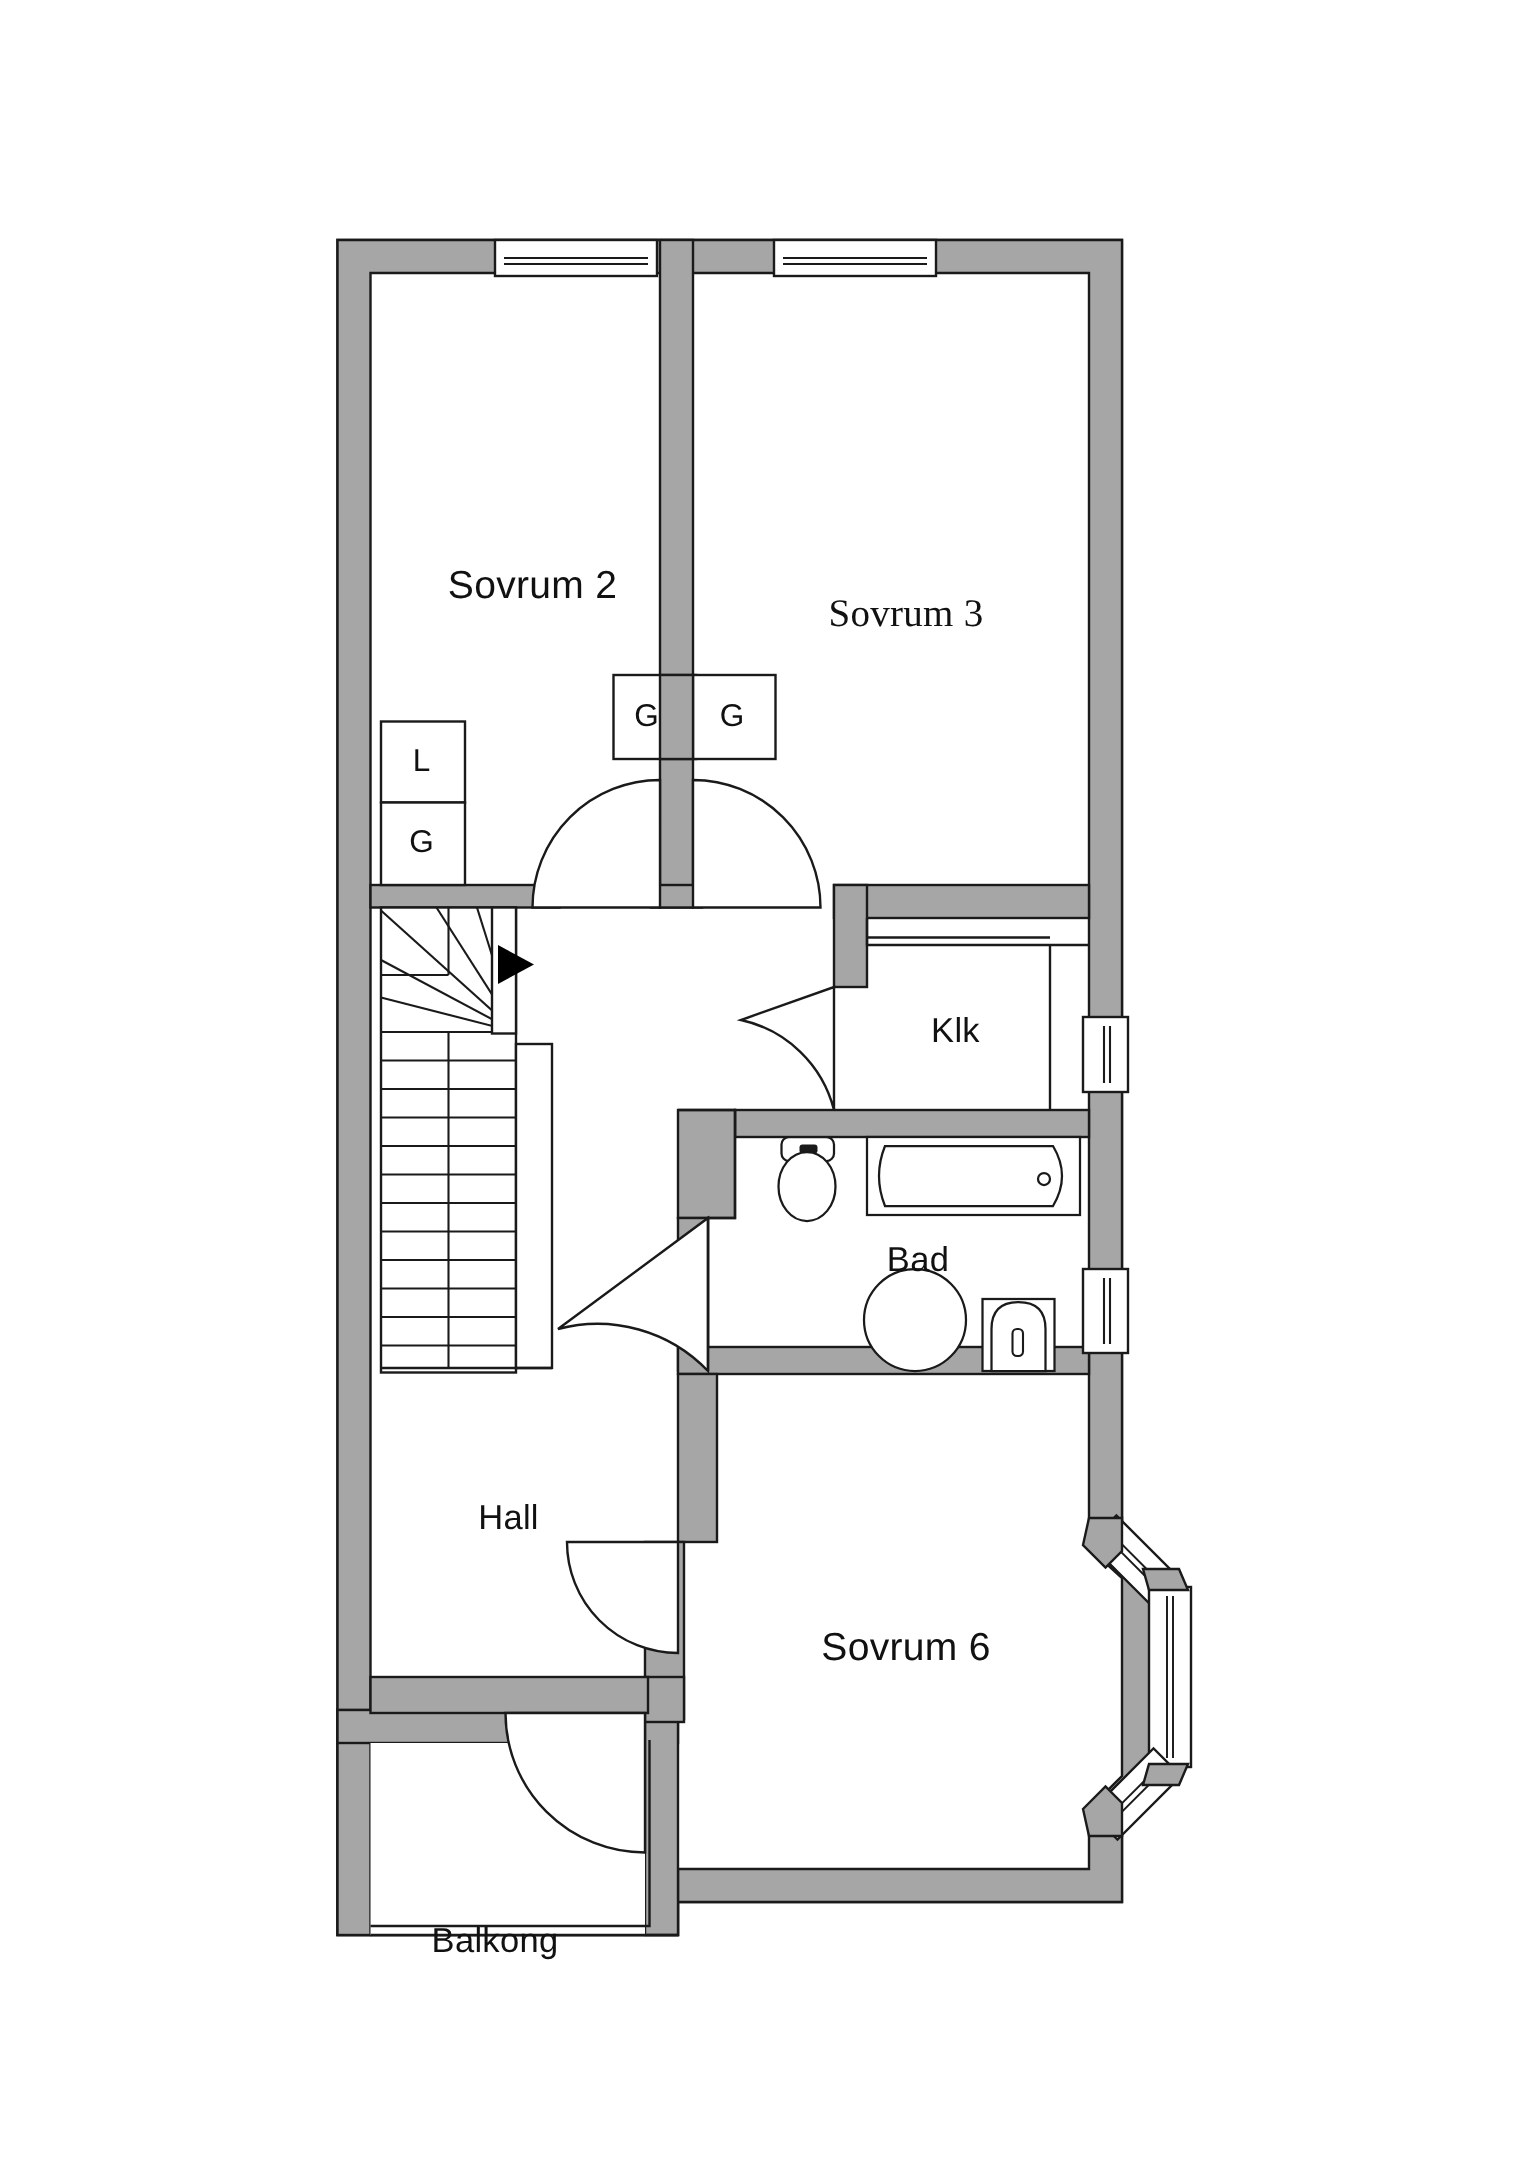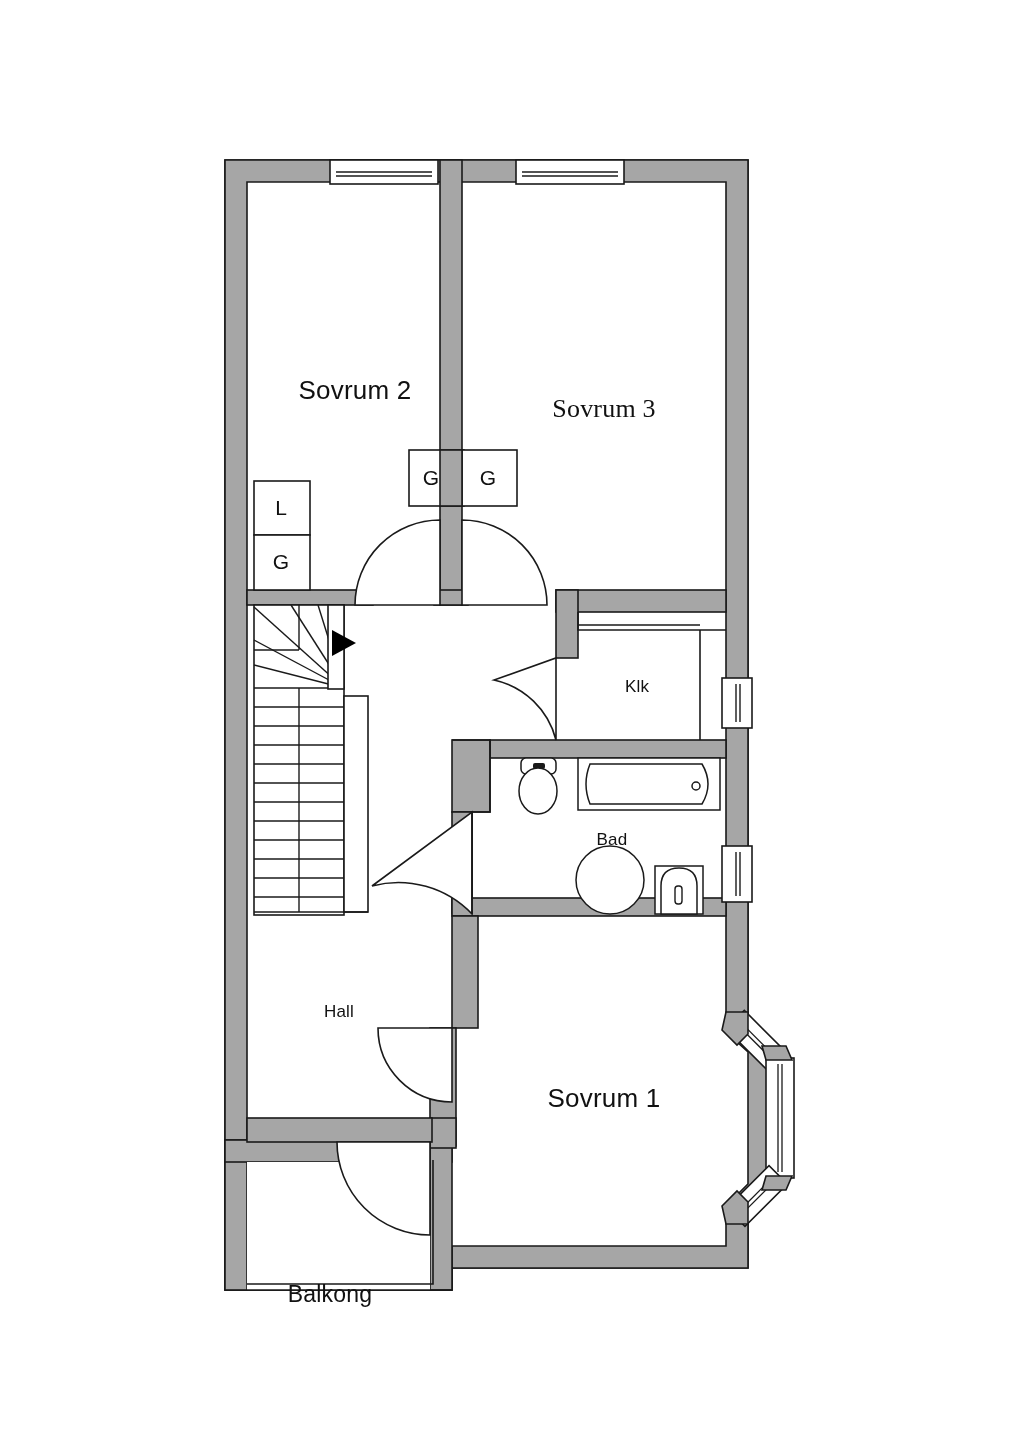--- a/index.html
+++ b/index.html
@@ -29,21 +29,21 @@
     position: absolute;
     font-family: "Liberation Sans", sans-serif;
     font-weight: 400;
     color: #111111;
     white-space: nowrap;
     letter-spacing: 0.2px;
     transform: translate(-50%, -50%);
     pointer-events: none;
   }
   .label-xl { font-size: 26px; }
-  .label-lg { font-size: 17px; }
+  .label-lg { font-size: 23px; }
   .label-md { font-size: 23px; }
   .tag-label {
     position: absolute;
     font-family: "Liberation Sans", sans-serif;
     font-size: 21px;
     color: #111111;
     transform: translate(-50%, -50%);
     pointer-events: none;
   }
 </style>
@@ -282,21 +282,21 @@
   <div class="room-label label-xl" style="left:355px; top:390px;">Sovrum 2</div>
 
   <div class="room-label label-xl" style="left:604px; top:409px;font-family:Liberation Serif, serif;">Sovrum 3</div>
 
   <div class="room-label label-lg" style="left:637px; top:687px;">Klk</div>
 
   <div class="room-label label-lg" style="left:592px; top:840px;margin-left:20px;">Bad</div>
 
   <div class="room-label label-lg" style="left:339px; top:1012px;text-align:center;">Hall</div>
 
-  <div class="room-label label-xl" style="left:604px; top:1098px;">Sovrum 1</div>
+  <div class="room-label label-xl" style="left:604px; top:1098px;">Sovrum 6</div>
 
   <div class="room-label label-md" style="left:330px; top:1294px;">Balkong</div>
 
   <div class="tag-label" style="left:281px; top:508px;">L</div>
 
   <div class="tag-label" style="left:281px; top:562px;">G</div>
 
   <div class="tag-label" style="left:431px; top:478px;">G</div>
 
   <div class="tag-label" style="left:488px; top:478px;">G</div>

